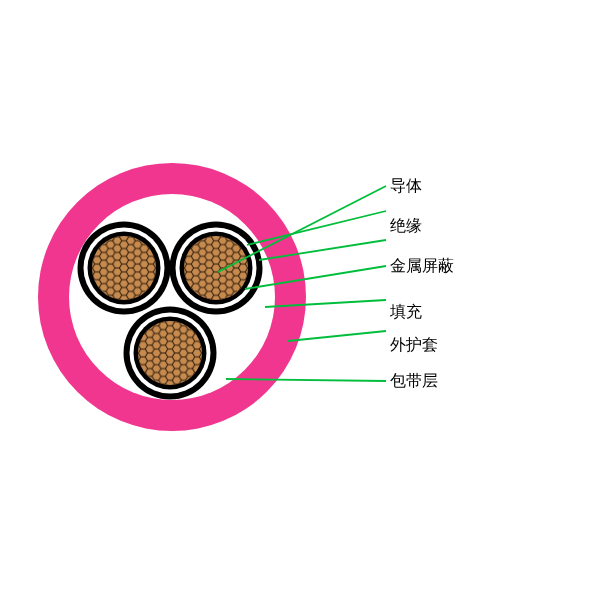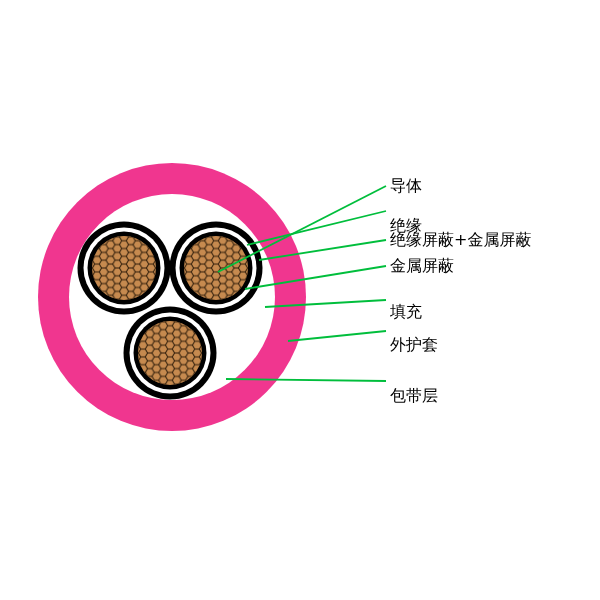--- a/index.html
+++ b/index.html
@@ -87,20 +87,19 @@
       <line x1="386" y1="266" x2="245" y2="289"></line>
       <line x1="386" y1="300" x2="265" y2="307"></line>
       <line x1="386" y1="331" x2="288" y2="341"></line>
       <line x1="386" y1="381" x2="226" y2="379"></line>
     </g>
   </svg>
 
   <div class="labels">
     <div class="label" style="top:176px">导体</div>
     <div class="label" style="top:216px">绝缘</div>
-    <div class="label" style="top:230px">绝缘屏蔽+金属屏蔽</div>
     <div class="label" style="top:256px">金属屏蔽</div>
     <div class="label" style="top:302px">填充</div>
     <div class="label" style="top:335px">外护套</div>
-    <div class="label" style="top:386px">包带层</div>
+    <div class="label" style="top:371px">包带层</div>
   </div>
 
 </div>
 
 </body></html>

